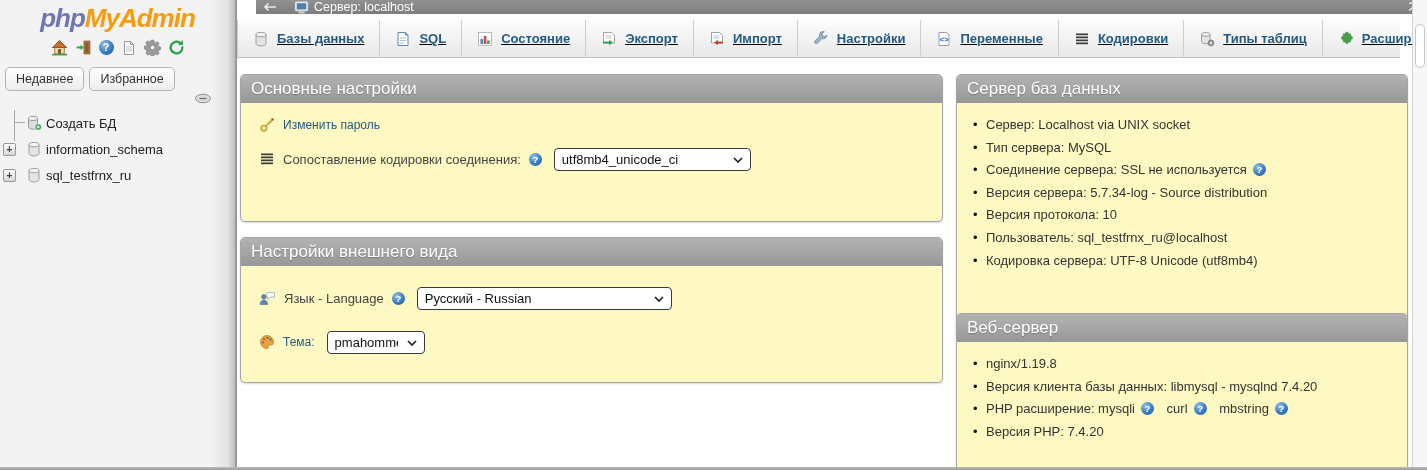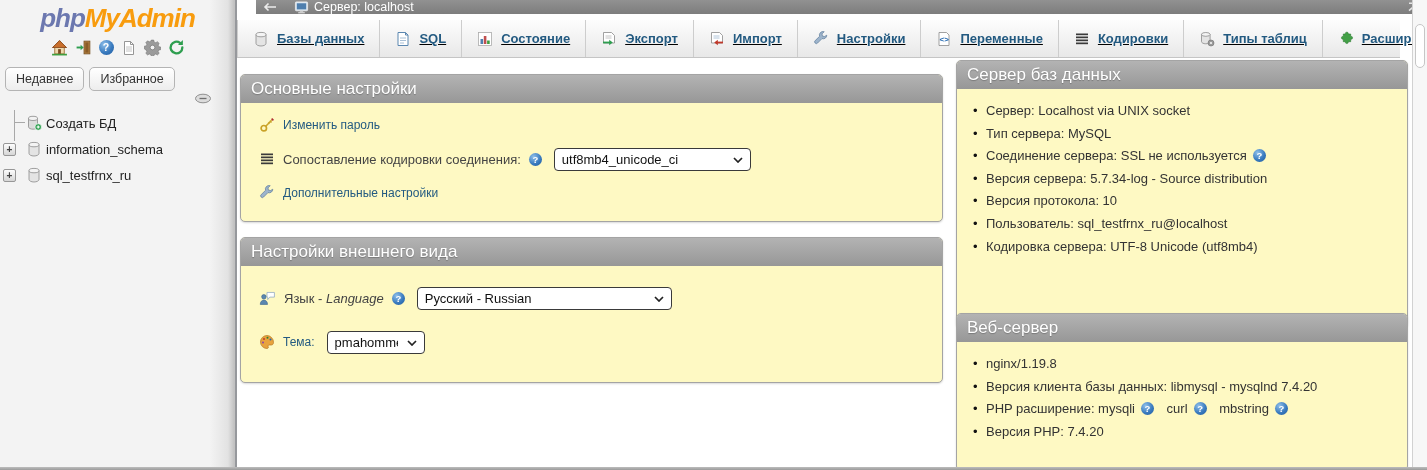--- a/index.html
+++ b/index.html
@@ -50,28 +50,28 @@
   .tab-label { color:#235a81; font-weight:bold; font-size:13px; white-space:nowrap; }
 
   
   .fieldset { position:absolute; border:1px solid #a4a4a4; border-radius:5px; background:#fef9c3;
     overflow:hidden; box-shadow:0 1px 2px rgba(0,0,0,.15); }
   .fieldset-header { height:28px; background:linear-gradient(#b3b3b3,#979797);
     color:#fff; font-size:17px; line-height:28px; padding-left:10px;
     text-shadow:0 1px 1px rgba(0,0,0,.25); }
   #fs-general    { left:240px; top:74px;  width:703px; height:148px; }
   #fs-appearance { left:240px; top:237px; width:703px; height:146px; }
-  #fs-dbserver   { left:956px; top:60px;  width:452px; height:268px; }
+  #fs-dbserver   { left:956px; top:74px;  width:452px; height:268px; }
   #fs-webserver  { left:956px; top:313px; width:452px; height:158px; }
   .fs-body { padding:0 18px; }
   .frow { display:flex; align-items:center; gap:8px; margin-top:10px; height:24px; }
   .frow-sp { margin-top:20px; }
   a.pma-link { color:#235a81; text-decoration:none; font-size:12px; cursor:pointer; }
   .flabel { font-size:13px; color:#444; }
-  .flabel .it { font-style:italic; }
+  .flabel .it { }
 
   .selectwrap { position:relative; display:inline-flex; margin-left:4px;align-items:flex-end; }
   select.pma-select { appearance:none; -webkit-appearance:none; -moz-appearance:none;
     background:#fff; border:1px solid #3a3a3a; border-radius:4px; height:23px;
     font-size:13px; color:#111; padding:0 26px 0 7px; font-family:inherit; cursor:pointer; }
   .chev { position:absolute; right:8px; top:9px; pointer-events:none; display:inline-flex; }
 
   ul.info-list { list-style:none; padding:11px 10px 0 29px; }
   ul.info-list li { position:relative; font-size:13px; color:#333; line-height:22.6px; white-space:nowrap; }
   ul.info-list li::before { content:"\2022"; position:absolute; left:-13px; color:#111; }
@@ -346,28 +346,20 @@
           <select class="pma-select" style="width:197px">
             <option>utf8mb4_unicode_ci</option>
           </select>
           <span class="chev">
               <svg viewBox="0 0 10 6" width="10" height="6">
                 <path d="M1 1l4 4 4-4" stroke="#222" stroke-width="1.7" fill="none"></path>
               </svg>
             </span>
         </span>
       </div>
-      <div class="frow">
-        <span class="sicon">
-            <svg viewBox="0 0 16 16" width="16" height="16">
-              <path d="M13.8 4.2a3.6 3.6 0 0 1-4.8 3.4L4.6 12a1.7 1.7 0 1 1-2.4-2.4L6.6 5.3a3.6 3.6 0 0 1 4.6-4.6L9 2.9l.4 2.2 2.2.4z" fill="#9db4cc" stroke="#5e7d9b" stroke-width=".7"></path>
-            </svg>
-          </span>
-        <a class="pma-link">Дополнительные настройки</a>
-      </div>
     </div>
   </div>
 
   <div class="fieldset" id="fs-appearance">
     <div class="fieldset-header">Настройки внешнего вида</div>
     <div class="fs-body">
       <div class="frow frow-sp">
         <span class="sicon">
           <svg viewBox="0 0 16 16" width="17" height="17">
               <path d="M7.5 2.3h7v4.4h-4.4L8.2 9V6.7h-.7z" fill="#fff" stroke="#9ab0c4" stroke-width=".8"></path>

